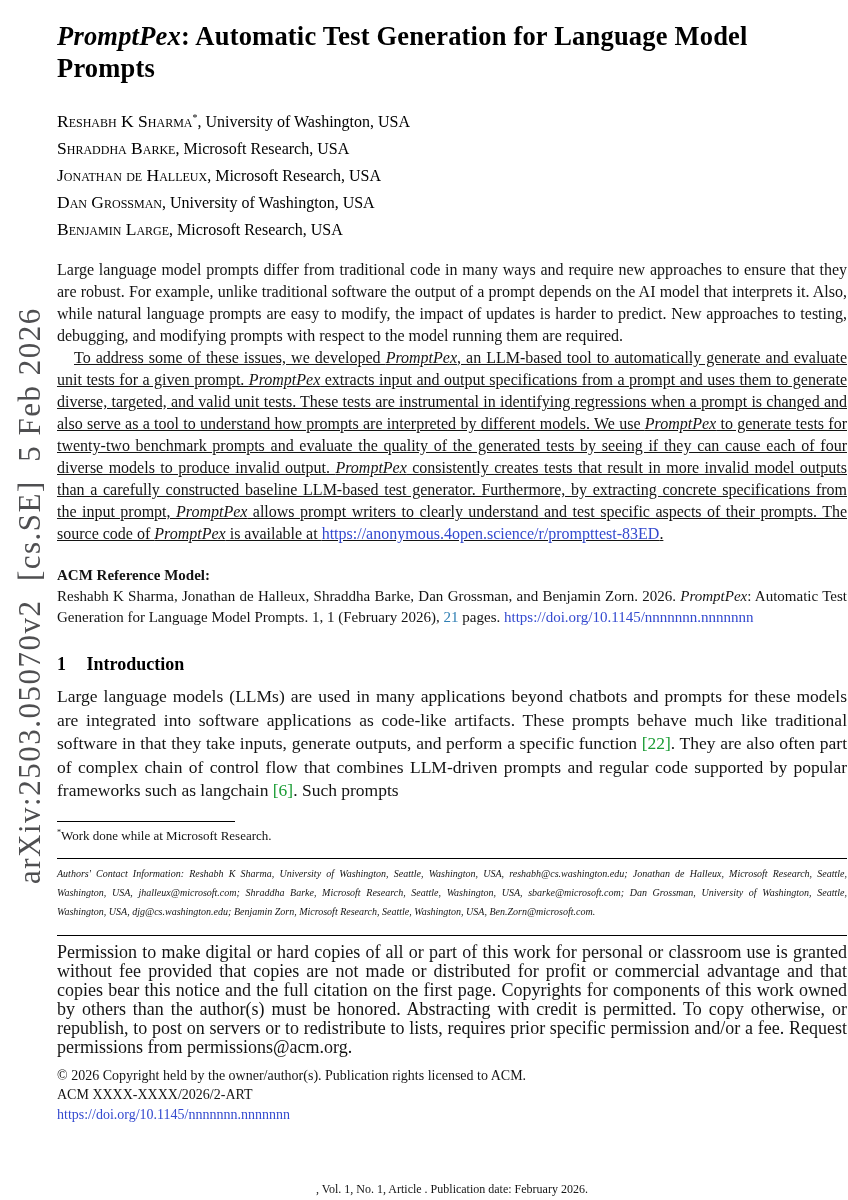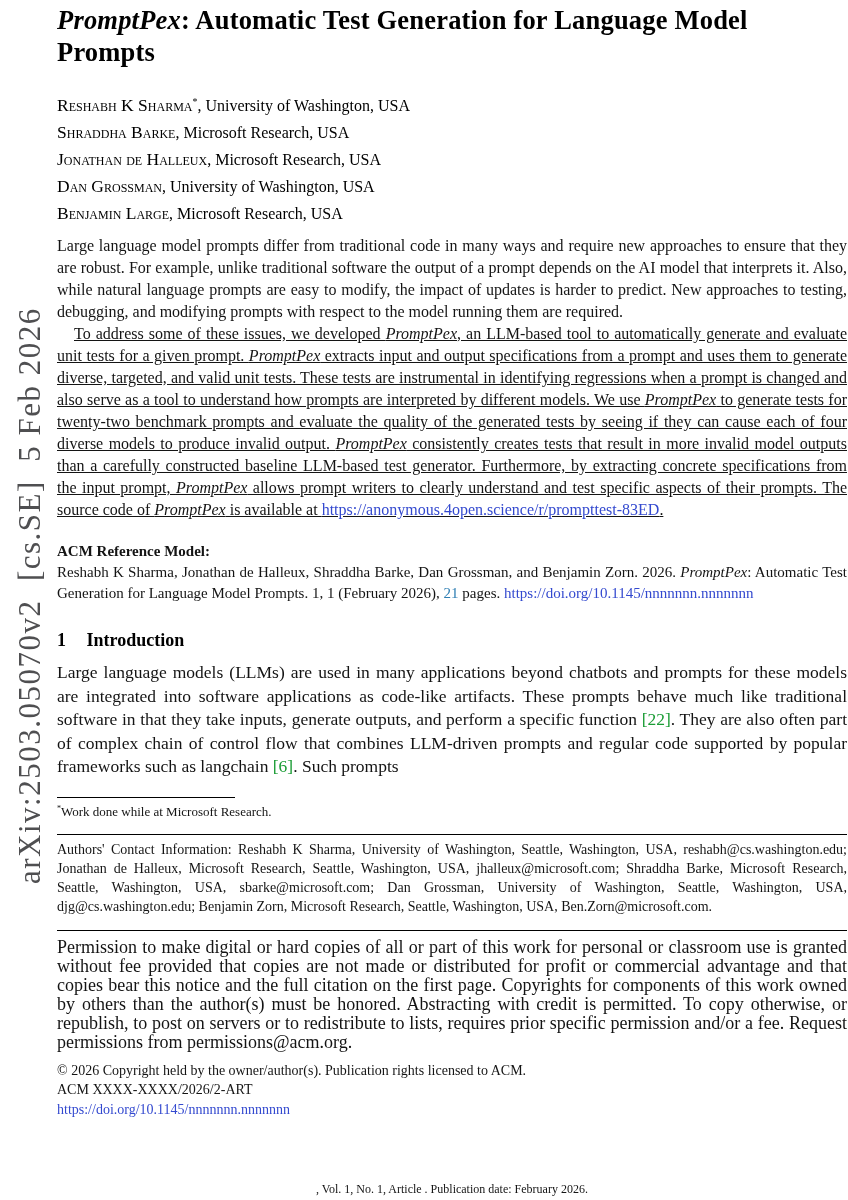--- a/index.html
+++ b/index.html
@@ -7,53 +7,53 @@
     width:848px; height:1200px; position:relative; overflow:hidden;
     background:#ffffff; color:#141414;
     font-family:"Liberation Serif","DejaVu Serif",serif;
   }
   .watermark {
     position:absolute; left:12px; top:884px;
     transform:rotate(-90deg); transform-origin:0 0;
     font-size:31px; letter-spacing:1.5px; color:#4f4f51;
     white-space:pre;
   }
-  .content { position:absolute; left:57px; top:0; width:790px; }
+  .content { position:absolute; left:57px; top:16px; width:790px; }
 
   .title { font-size:26.5px; line-height:32px; font-weight:700; margin:4px 0 0 0; color:#000; letter-spacing:0.2px; }
 
   .authors { margin-top:24px; }
   .author-line { line-height:26px; color:#000; }
   .seg-name  { font-variant:small-caps; font-size:17.5px; }
   .seg-affil { font-size:16px; }
   .seg-sup   { vertical-align:super; font-size:62%; line-height:0; }
   .seg-i     { font-style:italic; }
   .seg-link     { color:var(--url-link,#3349CF); word-break:break-all; }
   .seg-pagelink { color:var(--internal-link,#2E7EB3); }
   .seg-cite     { color:var(--citation,#1B9C35); }
 
-  .abstract { margin-top:8px; font-size:16px; line-height:22px; text-align:justify; }
+  .abstract { margin-top:16px; font-size:16px; line-height:22px; text-align:justify; }
   .abstract p { margin:0; }
   .abstract .indent { text-indent:17px;text-decoration:underline; }
 
   .acm-ref { margin-top:20px; font-size:15px; line-height:21px; }
   .acm-ref-heading { font-weight:700; }
   .acm-ref p { margin:0; text-align:justify; }
 
   .section-heading { margin:26px 0 0 0; font-size:18px; font-weight:700; color:#000; }
   .section-number { margin-right:16px; }
 
   .intro-p { margin:10px 0 0 0; font-size:17.5px; line-height:23.5px; text-align:justify; }
 
   .footnote-rule { width:178px; height:0; border:none; border-top:1.2px solid #000; margin:18px 0 0 0; }
   .footnote { margin-top:6px; font-size:13px; }
 
   .full-rule { height:0; border:none; border-top:1.2px solid #000; margin:14px 0 0 0; width:100%; }
 
-  .contact    { margin:5px 0 0 0; font-size:14px; line-height:19px; text-align:justify; }
+  .contact    { margin:5px 0 0 0; font-size:10px; line-height:19px; text-align:justify;font-style:italic; }
   .permission { margin:7px 0 0 0; font-size:18px; line-height:19px; text-align:justify; }
 
   .copyright-block { margin-top:9px; font-size:14px; line-height:19.5px; }
   .doi-line { color:var(--url-link,#3349CF); }
 
   .footer {
     position:absolute; left:57px; top:1182px; width:790px;
     text-align:center; font-size:12px; color:#141414;
   }
 </style>

